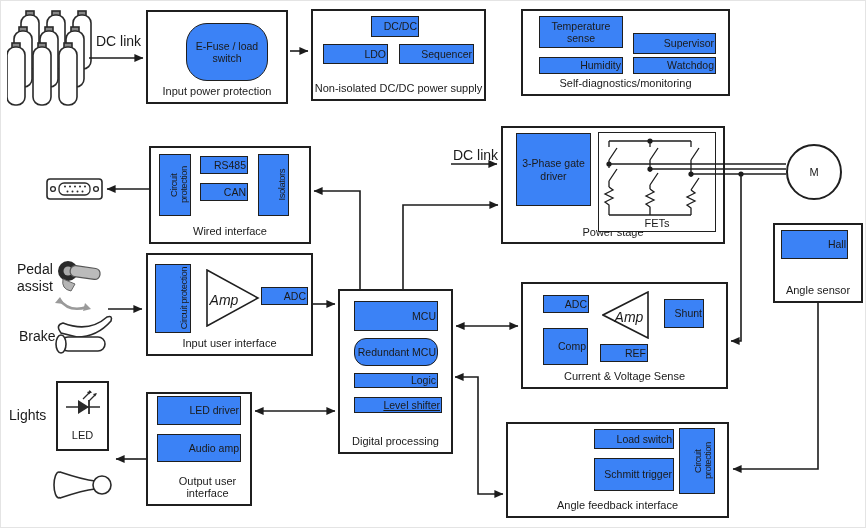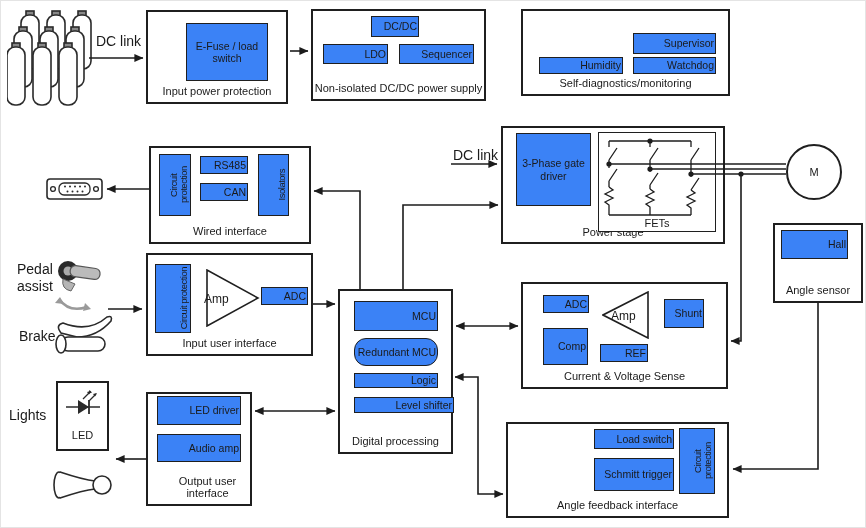--- a/index.html
+++ b/index.html
@@ -9,21 +9,21 @@
   .blk{position:absolute;border:1.5px solid #1f1f1f;background:#3b82f6;box-sizing:border-box;z-index:2;
        display:flex;align-items:center;justify-content:flex-end;text-align:center;
        font-size:10.5px;line-height:1.15;padding:1px;}
   .sec-label{position:absolute;left:0;right:0;bottom:5px;text-align:center;font-size:11px;white-space:nowrap;z-index:2;}
   .vert span{writing-mode:vertical-rl;transform:rotate(180deg);font-size:9.5px;letter-spacing:-0.5px;line-height:1.05;}
   .freelabel{position:absolute;font-size:14px;line-height:1.2;z-index:2;}
   .icon{position:absolute;z-index:2;}
   .overlay{position:absolute;left:0;top:0;z-index:5;pointer-events:none;}
   .circle{position:absolute;border:2px solid #1f1f1f;border-radius:50%;background:#fff;z-index:2;
           display:flex;align-items:center;justify-content:center;font-size:11px;}
-  .amp-label{position:absolute;z-index:3;font-size:12px;text-align:left;}
+  .amp-label{position:absolute;z-index:3;font-size:14px;text-align:center;font-style:italic;}
 </style>
 </head>
 <body>
 
 <div class="canvas">
 
   <div class="freelabel" style="left:95px;top:32px;">DC link</div>
   <div class="freelabel" style="left:452px;top:146px;">DC link</div>
   <div class="freelabel" style="left:16px;top:260px;width:46px;">Pedal assist</div>
   <div class="freelabel" style="left:18px;top:327px;">Brake</div>
@@ -107,40 +107,43 @@
 
   <svg class="icon" style="left:50px;top:464px;" width="64" height="40" viewBox="0 0 64 40">
     <ellipse cx="8" cy="20" rx="5" ry="13" fill="#fff" stroke="#2a2a2a" stroke-width="1.6"></ellipse>
     <path d="M9,7 C 24,12 34,15 44,16 L44,24 C 34,25 24,28 9,33" fill="#fff" stroke="#2a2a2a" stroke-width="1.6"></path>
     <circle cx="51" cy="20" r="9" fill="#fff" stroke="#2a2a2a" stroke-width="1.6"></circle>
   </svg>
 
   <div class="box" style="left:145px;top:9px;width:142px;height:94px;">
     <div class="sec-label">Input power protection</div>
   </div>
-  <div class="blk" style="left:185px;top:22px;width:82px;height:58px;">
+  <div class="blk" style="left:185px;top:22px;width:82px;height:58px;border-radius:21px;">
       <span>E-Fuse / load switch</span>
     </div>
 
   <div class="box" style="left:310px;top:8px;width:175px;height:92px;">
     <div class="sec-label">Non-isolated DC/DC power supply</div>
   </div>
   <div class="blk" style="left:370px;top:15px;width:48px;height:21px;">
       <span>DC/DC</span>
     </div>
   <div class="blk" style="left:322px;top:43px;width:65px;height:20px;">
       <span>LDO</span>
     </div>
   <div class="blk" style="left:398px;top:43px;width:75px;height:20px;">
       <span>Sequencer</span>
     </div>
 
   <div class="box" style="left:520px;top:8px;width:209px;height:87px;">
     <div class="sec-label">Self-diagnostics/monitoring</div>
   </div>
+  <div class="blk" style="left:538px;top:15px;width:84px;height:32px;">
+      <span>Temperature sense</span>
+    </div>
   <div class="blk" style="left:632px;top:32px;width:83px;height:21px;">
       <span>Supervisor</span>
     </div>
   <div class="blk" style="left:538px;top:56px;width:84px;height:17px;">
       <span>Humidity</span>
     </div>
   <div class="blk" style="left:632px;top:56px;width:83px;height:17px;">
       <span>Watchdog</span>
     </div>
 
@@ -179,21 +182,21 @@
   </div>
   <div class="blk" style="left:353px;top:300px;width:84px;height:30px;">
       <span>MCU</span>
     </div>
   <div class="blk" style="left:353px;top:337px;width:84px;height:28px;border-radius:12px;">
       <span>Redundant MCU</span>
     </div>
   <div class="blk" style="left:353px;top:372px;width:84px;height:15px;">
       <span>Logic</span>
     </div>
-  <div class="blk" style="left:353px;top:396px;width:100px;height:16px;">
+  <div class="blk" style="left:353px;top:396px;width:88px;height:16px;text-decoration:underline;">
       <span>Level shifter</span>
     </div>
 
   <div class="box" style="left:500px;top:125px;width:224px;height:118px;">
     <div class="sec-label" style="bottom:4px;">Power stage</div>
   </div>
   <div class="blk" style="left:515px;top:132px;width:75px;height:73px;">
       <span>3-Phase gate driver</span>
     </div>
   <div class="box" style="left:597px;top:131px;width:118px;height:100px;border-width:1.5px;">

